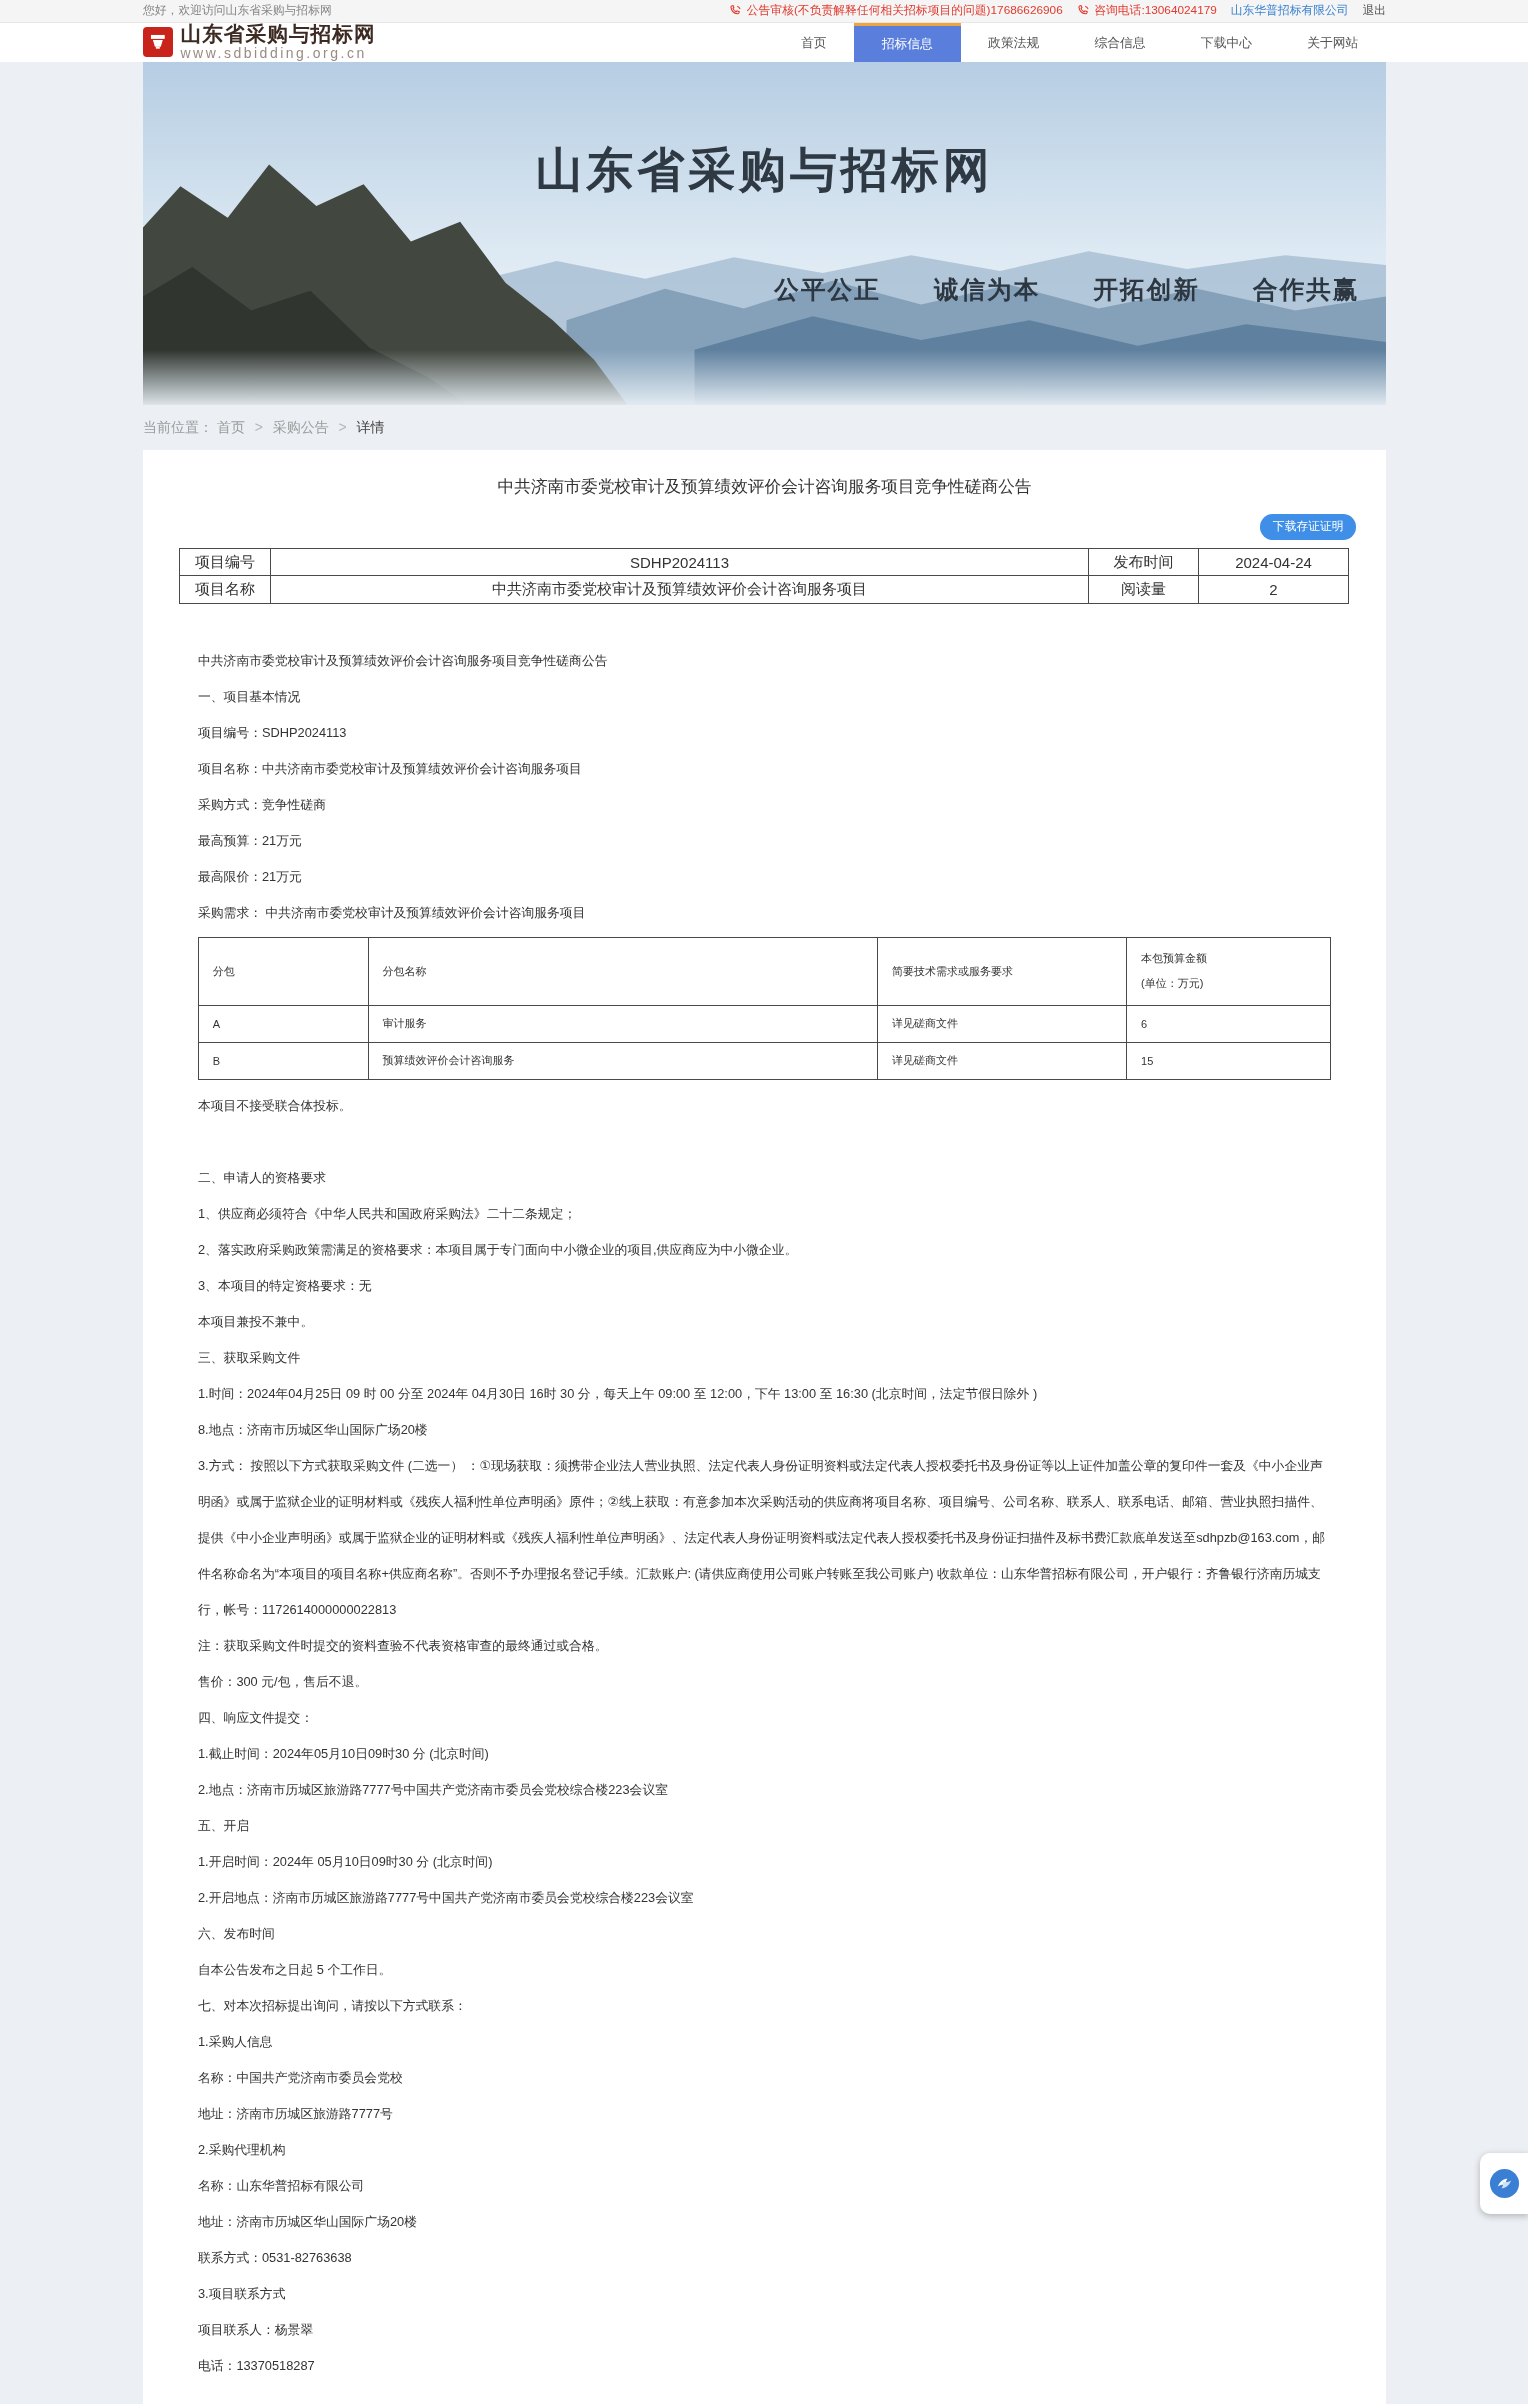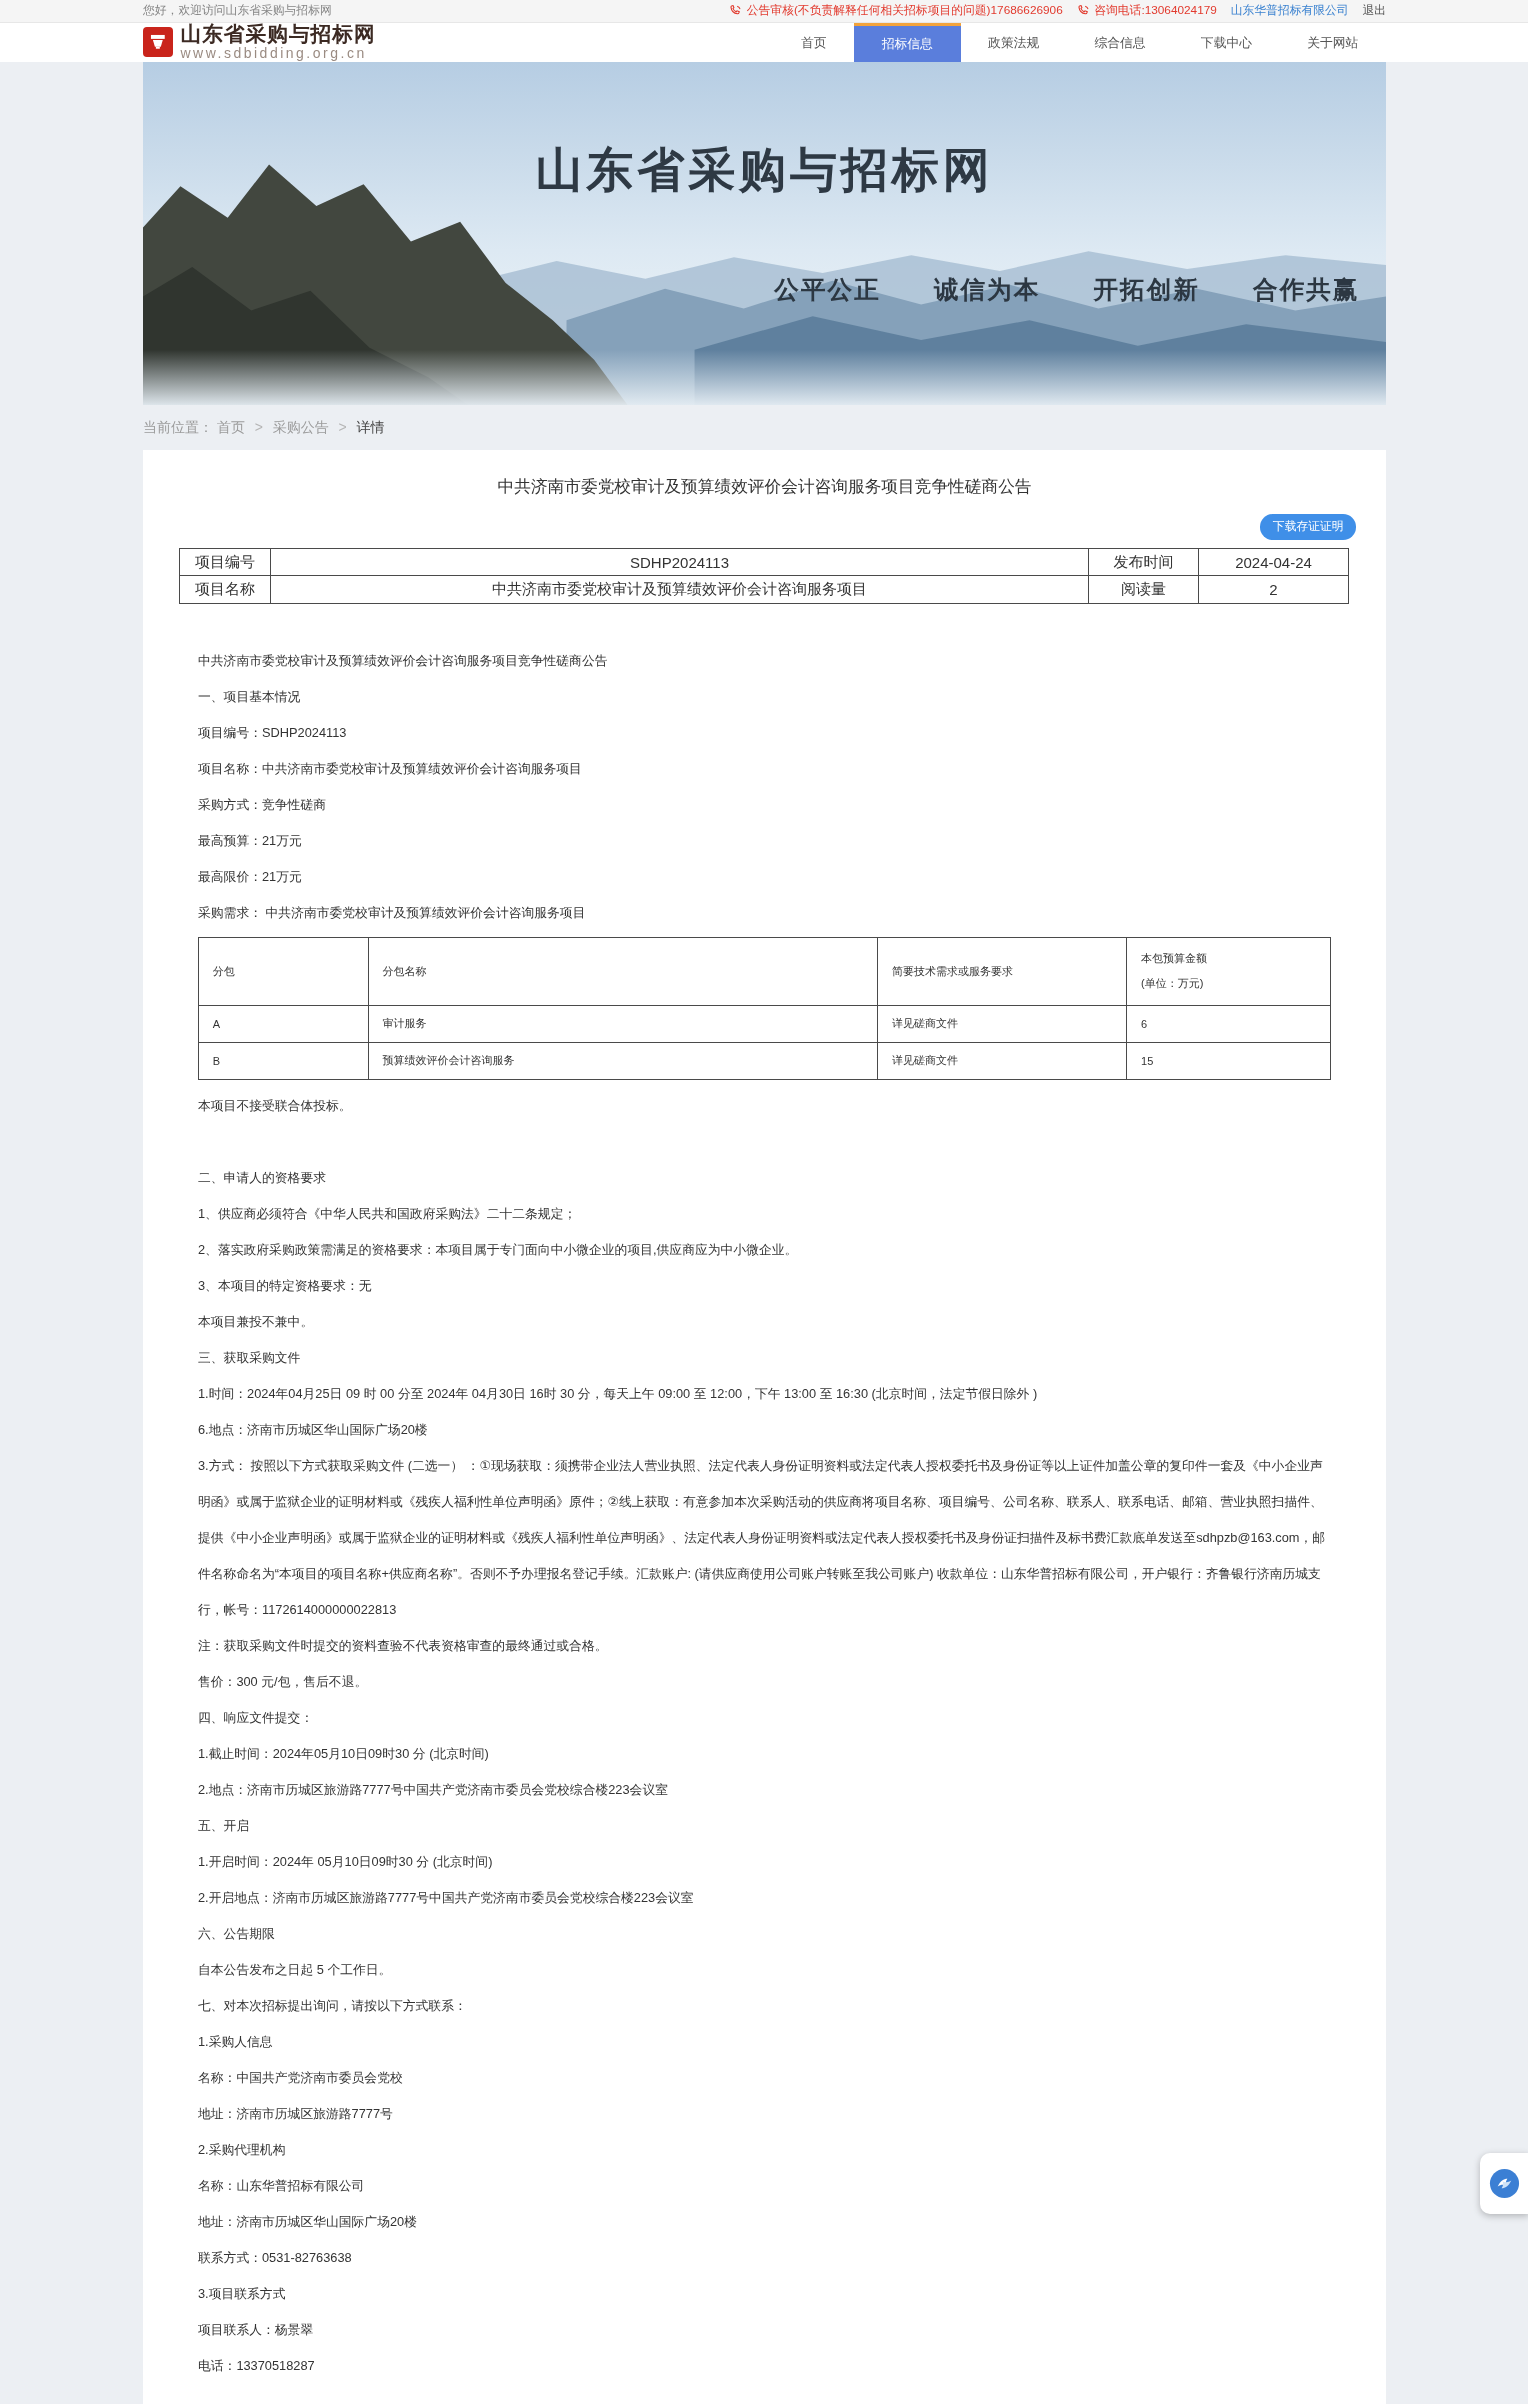--- a/index.html
+++ b/index.html
@@ -226,31 +226,31 @@
 
       <p>本项目不接受联合体投标。</p>
       <p></p>
       <p>二、申请人的资格要求</p>
       <p>1、供应商必须符合《中华人民共和国政府采购法》二十二条规定；</p>
       <p>2、落实政府采购政策需满足的资格要求：本项目属于专门面向中小微企业的项目,供应商应为中小微企业。</p>
       <p>3、本项目的特定资格要求：无</p>
       <p>本项目兼投不兼中。</p>
       <p>三、获取采购文件</p>
       <p>1.时间：2024年04月25日 09 时 00 分至 2024年 04月30日 16时 30 分，每天上午 09:00 至 12:00，下午 13:00 至 16:30 (北京时间，法定节假日除外 )</p>
-      <p>6.地点：济南市历城区华山国际广场20楼</p>
+      <p>8.地点：济南市历城区华山国际广场20楼</p>
       <p>3.方式： 按照以下方式获取采购文件 (二选一） ：①现场获取：须携带企业法人营业执照、法定代表人身份证明资料或法定代表人授权委托书及身份证等以上证件加盖公章的复印件一套及《中小企业声明函》或属于监狱企业的证明材料或《残疾人福利性单位声明函》原件；②线上获取：有意参加本次采购活动的供应商将项目名称、项目编号、公司名称、联系人、联系电话、邮箱、营业执照扫描件、提供《中小企业声明函》或属于监狱企业的证明材料或《残疾人福利性单位声明函》、法定代表人身份证明资料或法定代表人授权委托书及身份证扫描件及标书费汇款底单发送至sdhpzb@163.com，邮件名称命名为“本项目的项目名称+供应商名称”。否则不予办理报名登记手续。汇款账户: (请供应商使用公司账户转账至我公司账户) 收款单位：山东华普招标有限公司，开户银行：齐鲁银行济南历城支行，帐号：1172614000000022813</p>
       <p>注：获取采购文件时提交的资料查验不代表资格审查的最终通过或合格。</p>
       <p>售价：300 元/包，售后不退。</p>
       <p>四、响应文件提交：</p>
       <p>1.截止时间：2024年05月10日09时30 分 (北京时间)</p>
       <p>2.地点：济南市历城区旅游路7777号中国共产党济南市委员会党校综合楼223会议室</p>
       <p>五、开启</p>
       <p>1.开启时间：2024年 05月10日09时30 分 (北京时间)</p>
       <p>2.开启地点：济南市历城区旅游路7777号中国共产党济南市委员会党校综合楼223会议室</p>
-      <p>六、公告期限</p>
+      <p>六、发布时间</p>
       <p>自本公告发布之日起 5 个工作日。</p>
       <p>七、对本次招标提出询问，请按以下方式联系：</p>
       <p>1.采购人信息</p>
       <p>名称：中国共产党济南市委员会党校</p>
       <p>地址：济南市历城区旅游路7777号</p>
       <p>2.采购代理机构</p>
       <p>名称：山东华普招标有限公司</p>
       <p>地址：济南市历城区华山国际广场20楼</p>
       <p>联系方式：0531-82763638</p>
       <p>3.项目联系方式</p>

